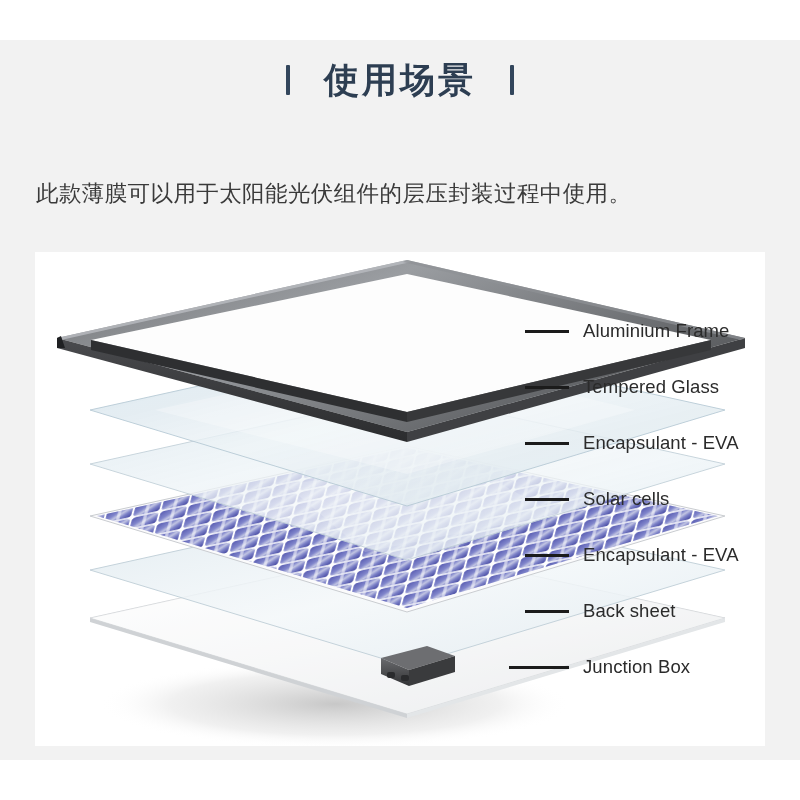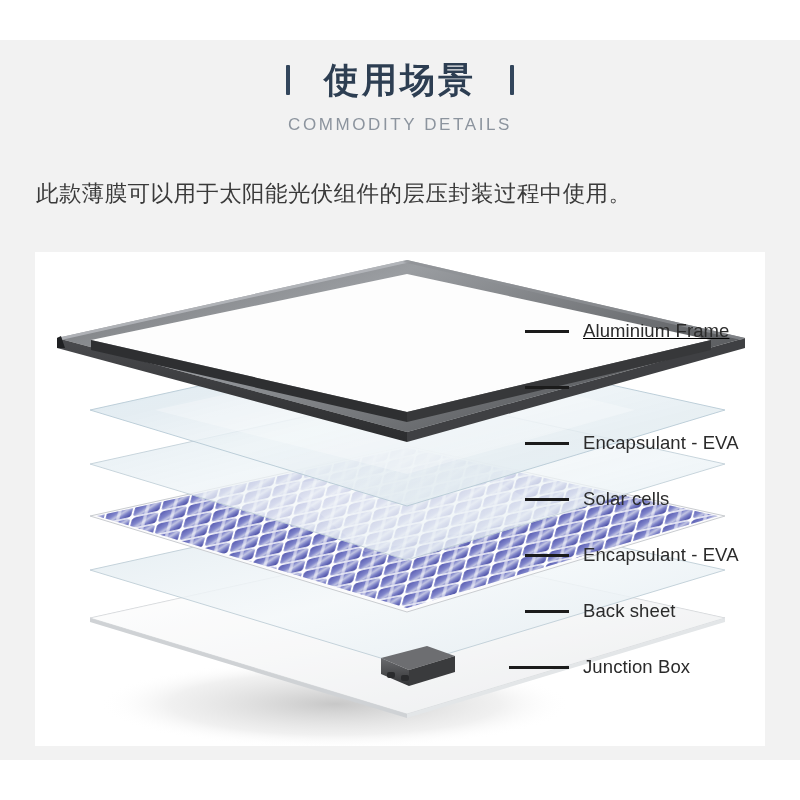--- a/index.html
+++ b/index.html
@@ -140,21 +140,20 @@
 <div id="page">
 
   <div class="page-band"></div>
 
   <div class="header">
     <div class="title-row">
       <span class="title-bar"></span>
       <span class="main-title">使用场景</span>
       <span class="title-bar"></span>
     </div>
-    <div class="sub-title">COMMODITY DETAILS</div>
   </div>
 
   <div class="description">此款薄膜可以用于太阳能光伏组件的层压封装过程中使用。</div>
 
   <div class="photo-card">
 
     <div class="module">
       <svg width="730" height="494" viewBox="0 0 730 494" xmlns="http://www.w3.org/2000/svg">
         <defs>
           <linearGradient id="glassGrad" x1="0" y1="0" x2="1" y2="1">
@@ -269,27 +268,28 @@
           <polygon points="346,406 374,418 374,434 346,422" fill="url(#jbGrad)"></polygon>
           <polygon points="374,418 420,404 420,420 374,434" fill="#3a3b3d"></polygon>
           <rect x="352" y="420" width="8" height="6" rx="2" fill="#2a2b2d"></rect>
           <rect x="366" y="423" width="8" height="6" rx="2" fill="#2a2b2d"></rect>
         </g>
       </svg>
     </div>
 
     <div class="labels">
 
-      <div class="label-row" style="top:68px;text-decoration:underline;">
+      <div class="label-row" style="top:68px;">
         <span class="label-line"></span>
         <span class="label-text">Aluminium Frame</span>
       </div>
 
       <div class="label-row" style="top:124px;">
         <span class="label-line"></span>
+        <span class="label-text">Tempered Glass</span>
       </div>
 
       <div class="label-row" style="top:180px;">
         <span class="label-line"></span>
         <span class="label-text">Encapsulant - EVA</span>
       </div>
 
       <div class="label-row" style="top:236px;">
         <span class="label-line"></span>
         <span class="label-text">Solar cells</span>

